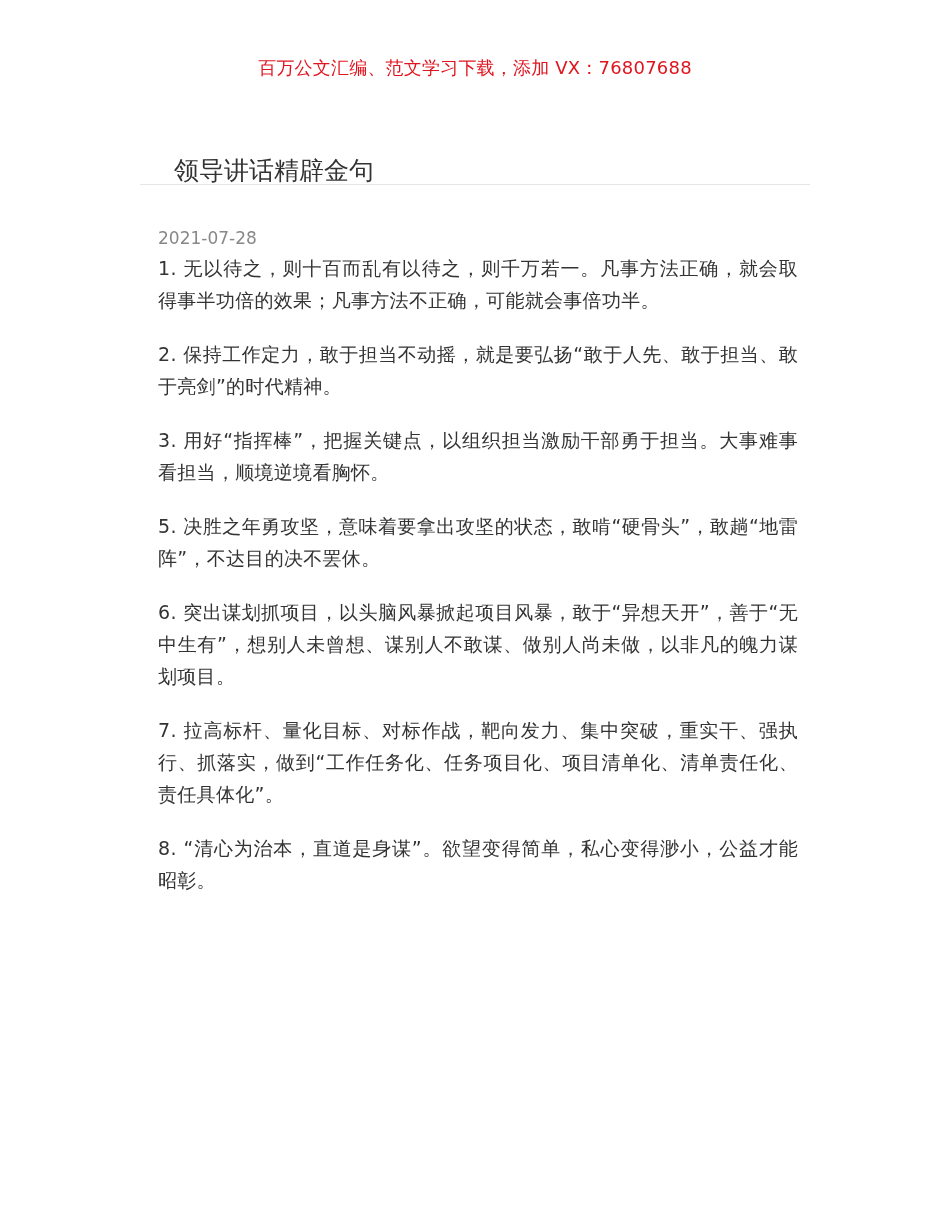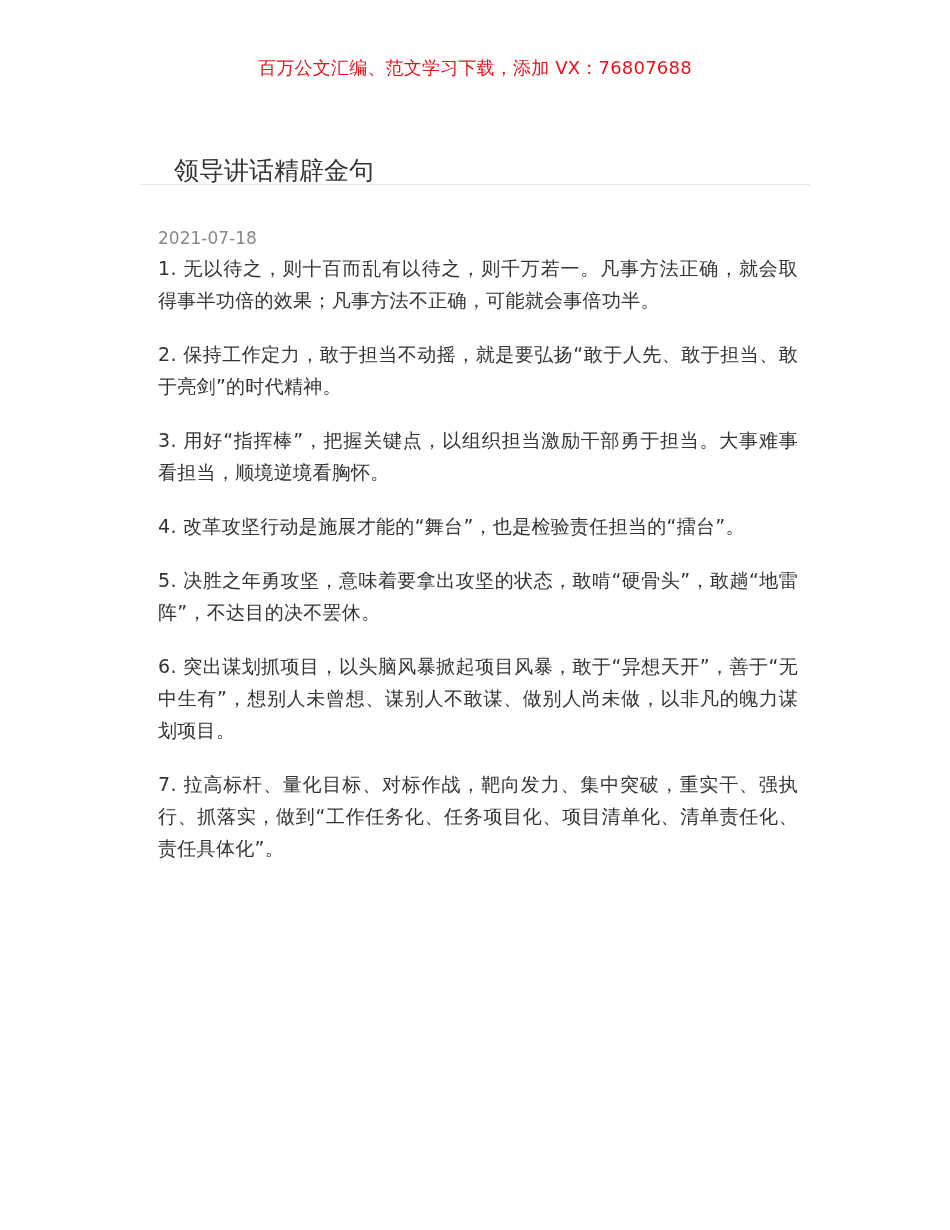--- a/index.html
+++ b/index.html
@@ -18,23 +18,23 @@
 </style>
 </head>
 <body>
 
 <div class="banner">百万公文汇编、范文学习下载，添加 VX：76807688</div>
 
 <h1 class="title">领导讲话精辟金句</h1>
 
 <div class="divider"></div>
 
-<div class="date">2021-07-18</div>
+<div class="date">2021-07-28</div>
 
 <div class="content">
   <p class="para">1. 无以待之，则十百而乱有以待之，则千万若一。凡事方法正确，就会取得事半功倍的效果；凡事方法不正确，可能就会事倍功半。</p>
   <p class="para">2. 保持工作定力，敢于担当不动摇，就是要弘扬“敢于人先、敢于担当、敢于亮剑”的时代精神。</p>
   <p class="para">3. 用好“指挥棒”，把握关键点，以组织担当激励干部勇于担当。大事难事看担当，顺境逆境看胸怀。</p>
-  <p class="para">4. 改革攻坚行动是施展才能的“舞台”，也是检验责任担当的“擂台”。</p>
   <p class="para">5. 决胜之年勇攻坚，意味着要拿出攻坚的状态，敢啃“硬骨头”，敢趟“地雷阵”，不达目的决不罢休。</p>
   <p class="para">6. 突出谋划抓项目，以头脑风暴掀起项目风暴，敢于“异想天开”，善于“无中生有”，想别人未曾想、谋别人不敢谋、做别人尚未做，以非凡的魄力谋划项目。</p>
   <p class="para">7. 拉高标杆、量化目标、对标作战，靶向发力、集中突破，重实干、强执行、抓落实，做到“工作任务化、任务项目化、项目清单化、清单责任化、责任具体化”。</p>
+  <p class="para">8. “清心为治本，直道是身谋”。欲望变得简单，私心变得渺小，公益才能昭彰。</p>
 </div>
 
 </body></html>

